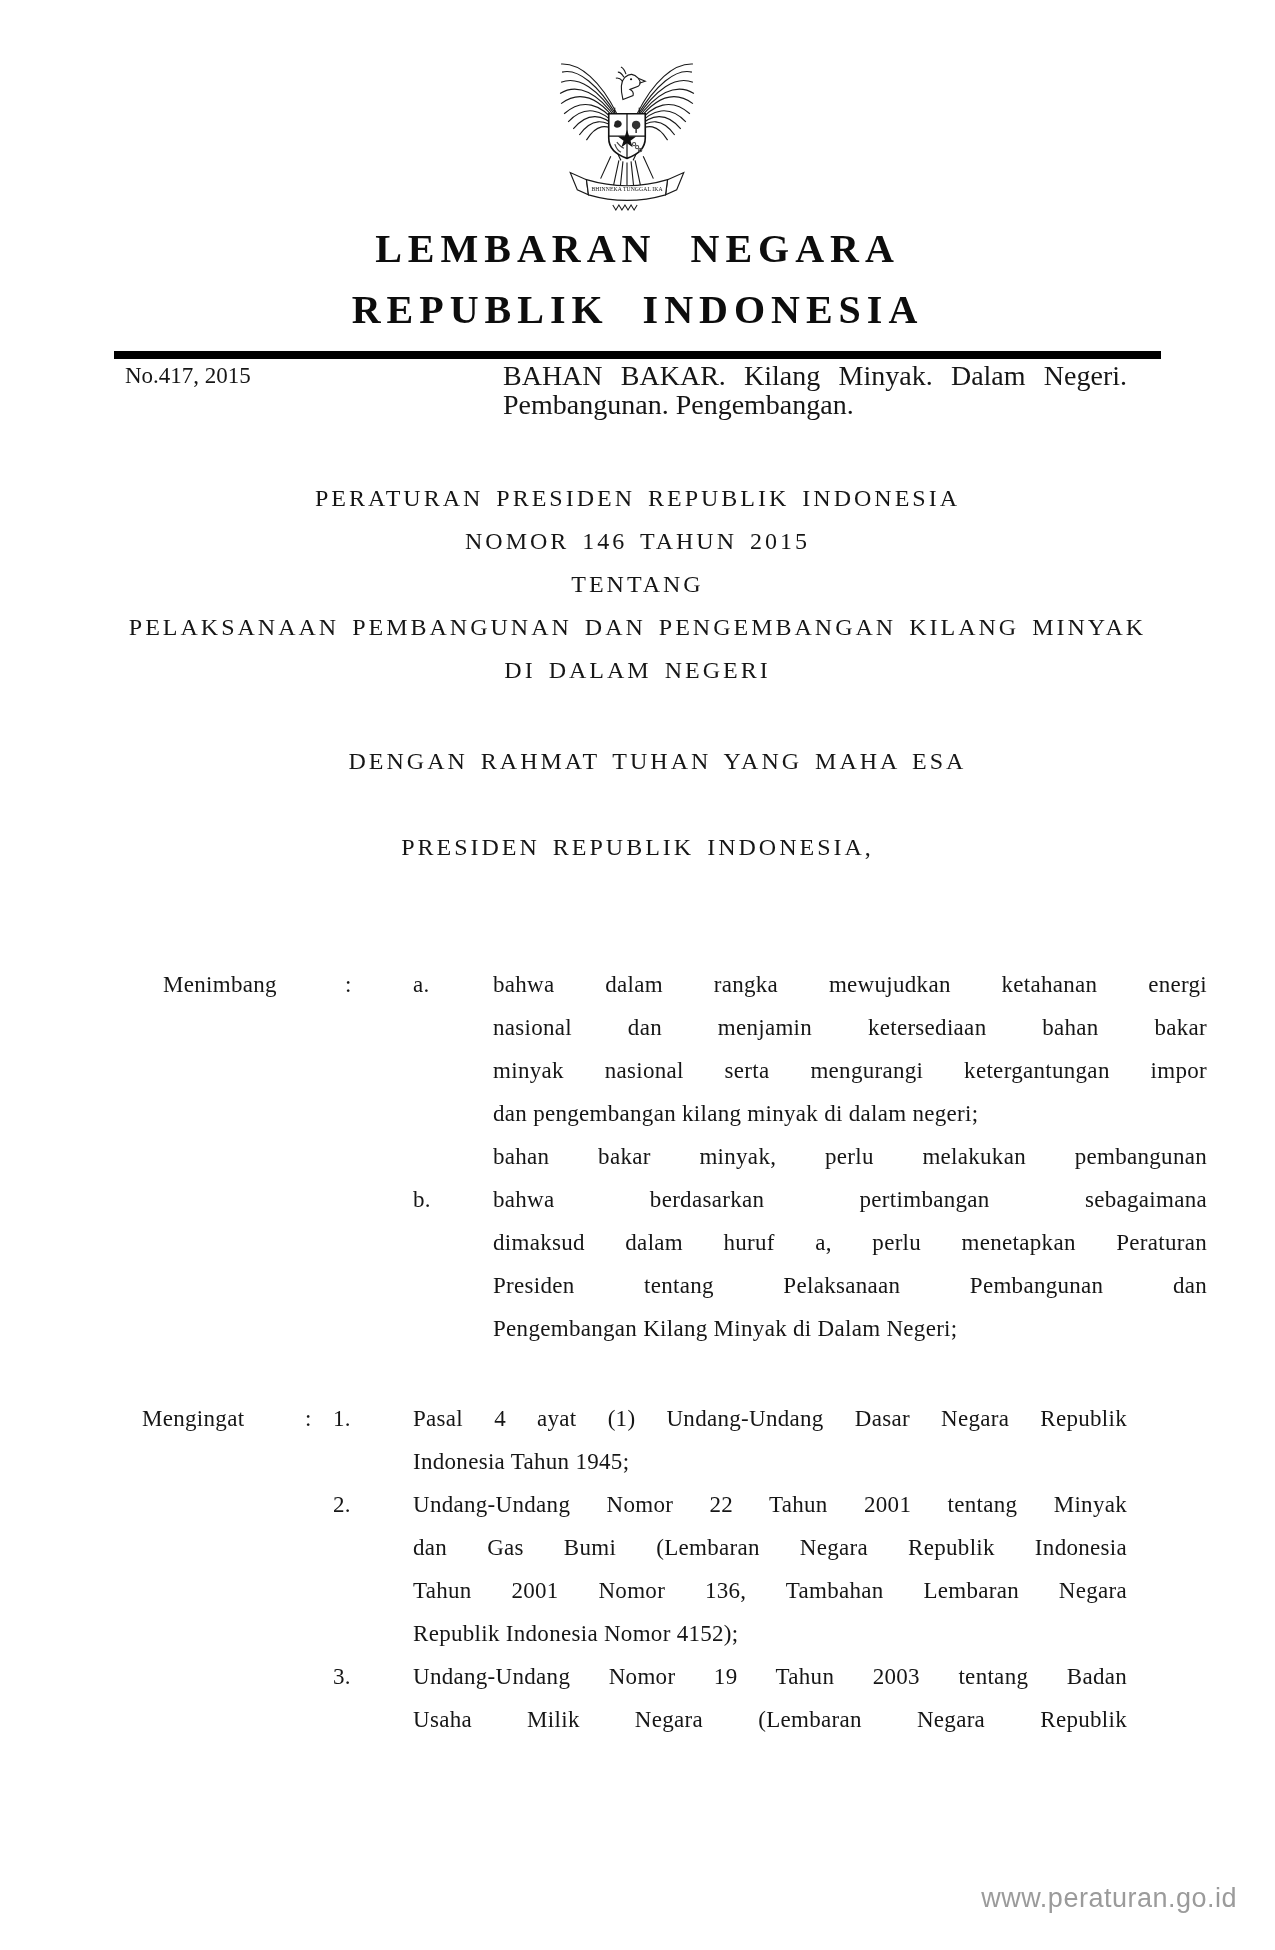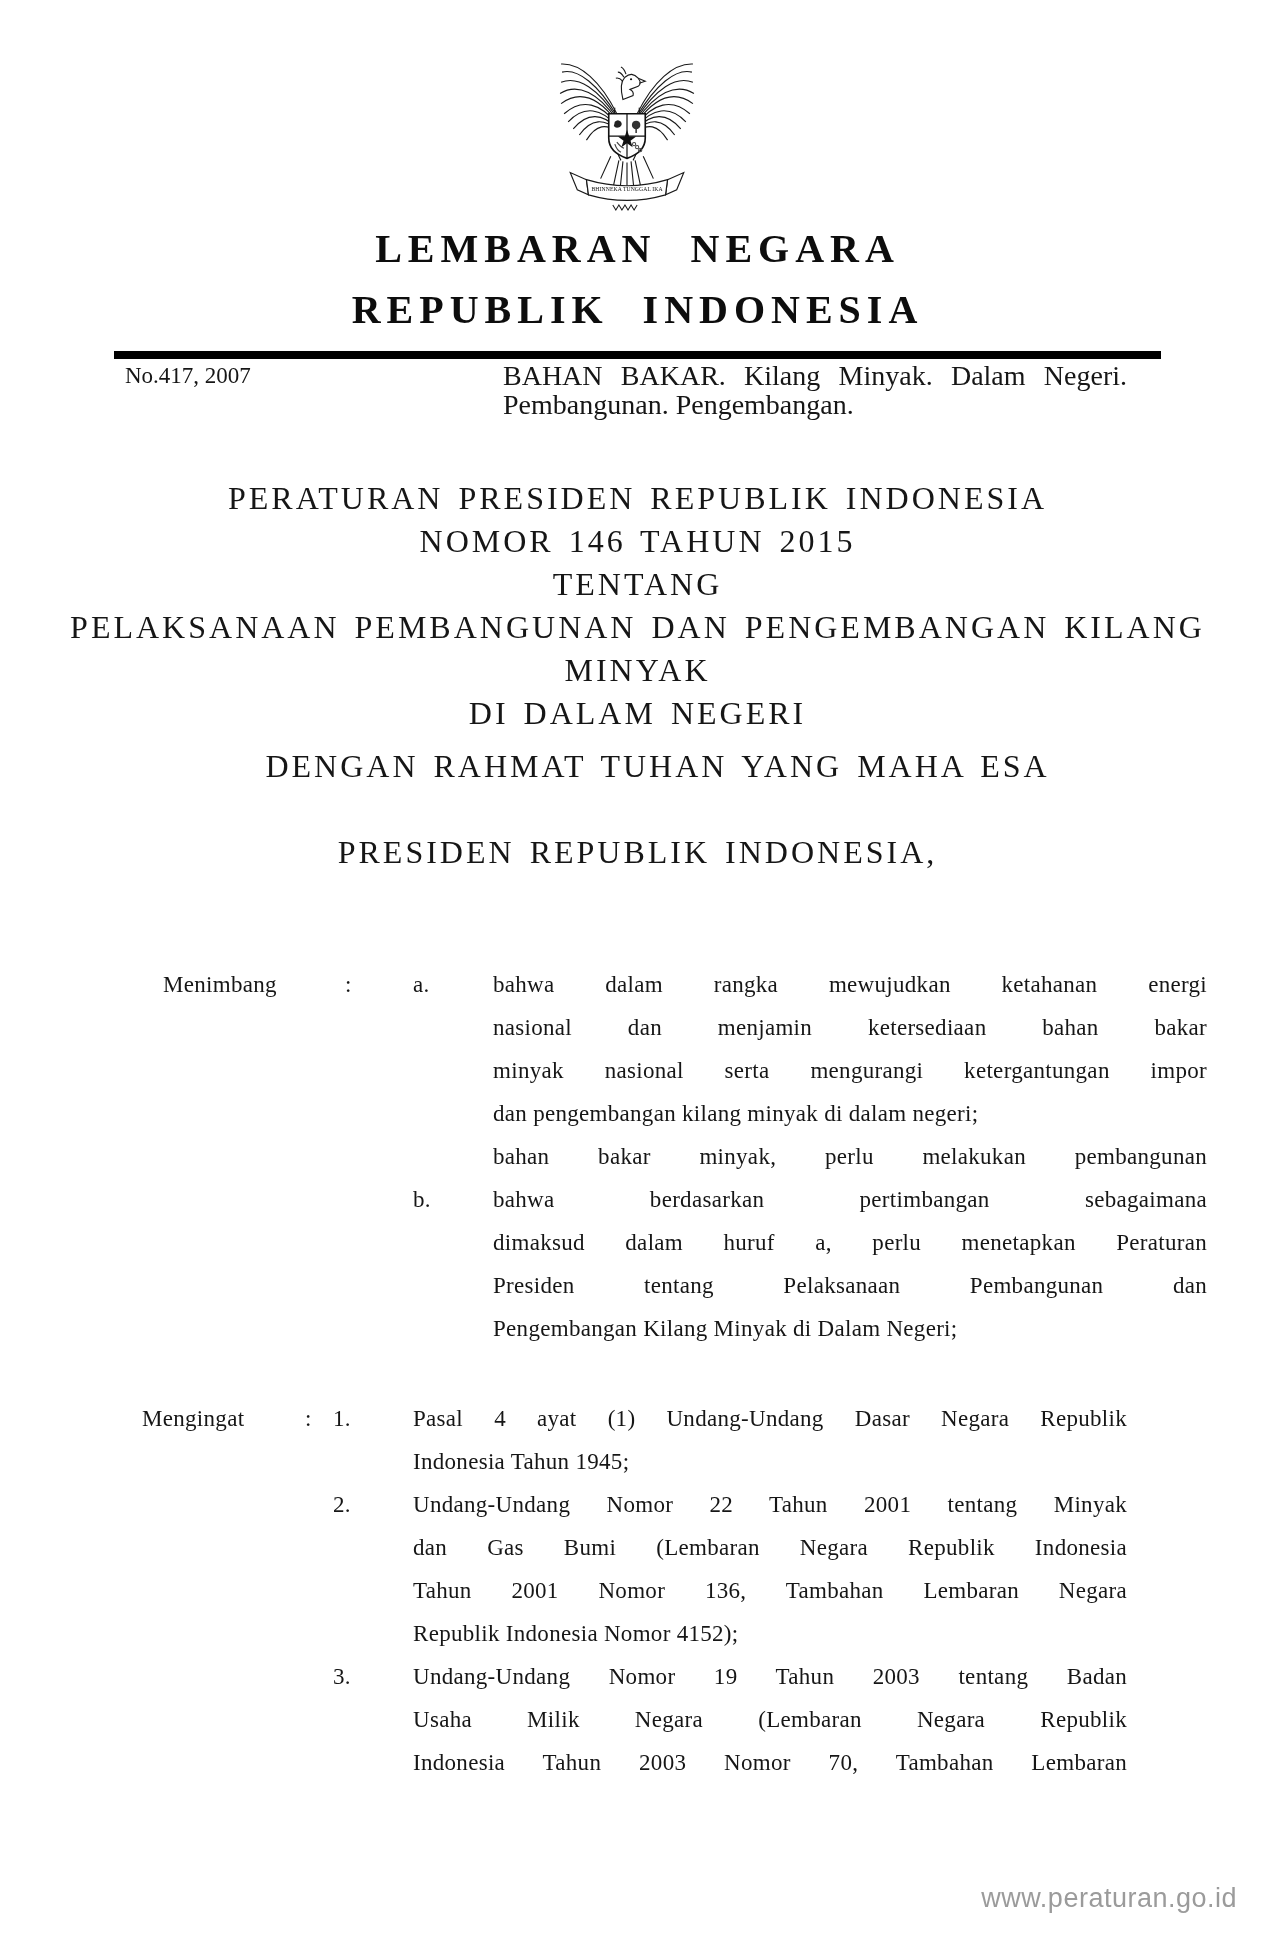--- a/index.html
+++ b/index.html
@@ -20,21 +20,21 @@
   }
   
   .rule { position:absolute; left:114px; top:351px; width:1047px; height:8px; background:#000; }
   
   .issue-no { position:absolute; left:125px; top:362px; font-size:23px; line-height:28px; }
   .subject { position:absolute; left:503px; top:362px; width:624px; font-size:28px; line-height:28.5px; }
   .subject .jline { text-align:justify; text-align-last:justify; }
   .subject .jline.last { text-align-last:left; }
   
   .stanza { position:absolute; left:0; width:100%; text-align:center;
-            font-size:32px; letter-spacing:3px; word-spacing:4px; }
+            font-size:24px; letter-spacing:3px; word-spacing:4px; }
   .title-block { top:477px; line-height:43px; }
   .invocation  { top:748px;margin-left:20px; }
   .issuer      { top:834px; }
   
   .clause { position:absolute; left:142px; width:985px; display:flex;
             font-size:23px; line-height:43px; letter-spacing:0.3px; }
   .clause-label { width:163px; flex:none; }
   .clause-label.indent { padding-left:21px; box-sizing:border-box; }
   .clause-colon { width:28px; flex:none; }
   .clause-items { width:794px; flex:none; }
@@ -123,21 +123,21 @@
     </svg>
   </div>
 
   <div class="gazette-title">
     <div>LEMBARAN NEGARA</div>
     <div>REPUBLIK INDONESIA</div>
   </div>
 
   <div class="rule"></div>
 
-  <div class="issue-no">No.417, 2007</div>
+  <div class="issue-no">No.417, 2015</div>
 
   <div class="subject">
     <div class="jline">BAHAN BAKAR. Kilang Minyak. Dalam Negeri.</div>
     <div class="jline last">Pembangunan. Pengembangan.</div>
   </div>
 
   <div class="stanza title-block">
     <div>PERATURAN PRESIDEN REPUBLIK INDONESIA</div>
     <div>NOMOR 146 TAHUN 2015</div>
     <div>TENTANG</div>
@@ -192,21 +192,20 @@
           <div class="jline">dan Gas Bumi (Lembaran Negara Republik Indonesia</div>
           <div class="jline">Tahun 2001 Nomor 136, Tambahan Lembaran Negara</div>
           <div class="jline last">Republik Indonesia Nomor 4152);</div>
         </div>
       </div>
       <div class="clause-item">
         <div class="item-marker">3.</div>
         <div class="item-lines">
           <div class="jline">Undang-Undang Nomor 19 Tahun 2003 tentang Badan</div>
           <div class="jline">Usaha Milik Negara (Lembaran Negara Republik</div>
-          <div class="jline">Indonesia Tahun 2003 Nomor 70, Tambahan Lembaran</div>
         </div>
       </div>
     </div>
   </div>
 
   <div class="footer">www.peraturan.go.id</div>
 
 </div>
 
 </body></html>

